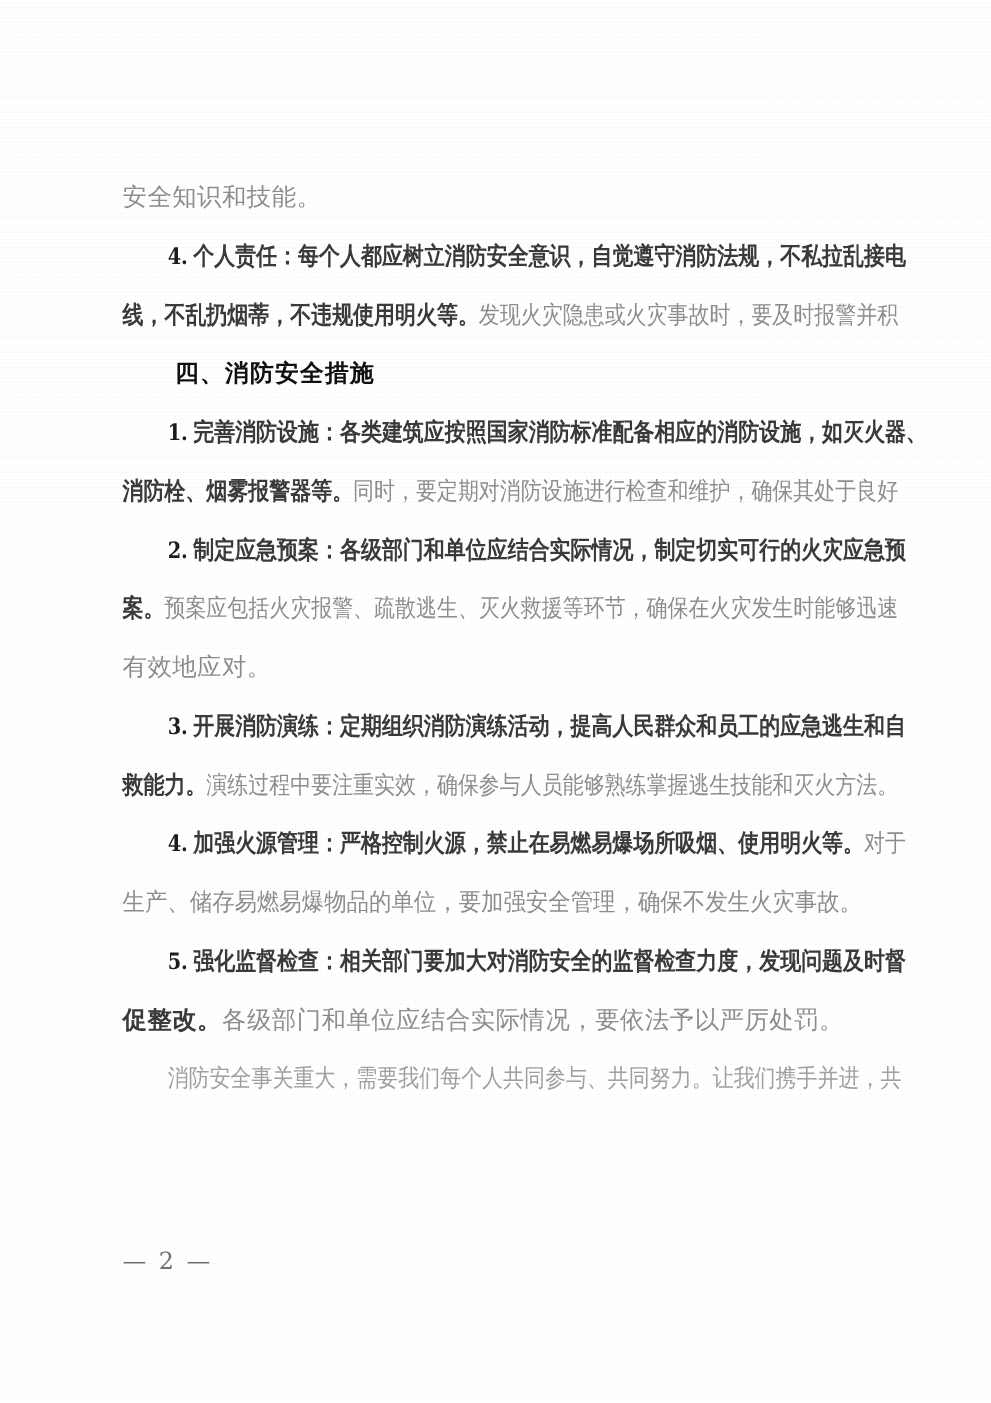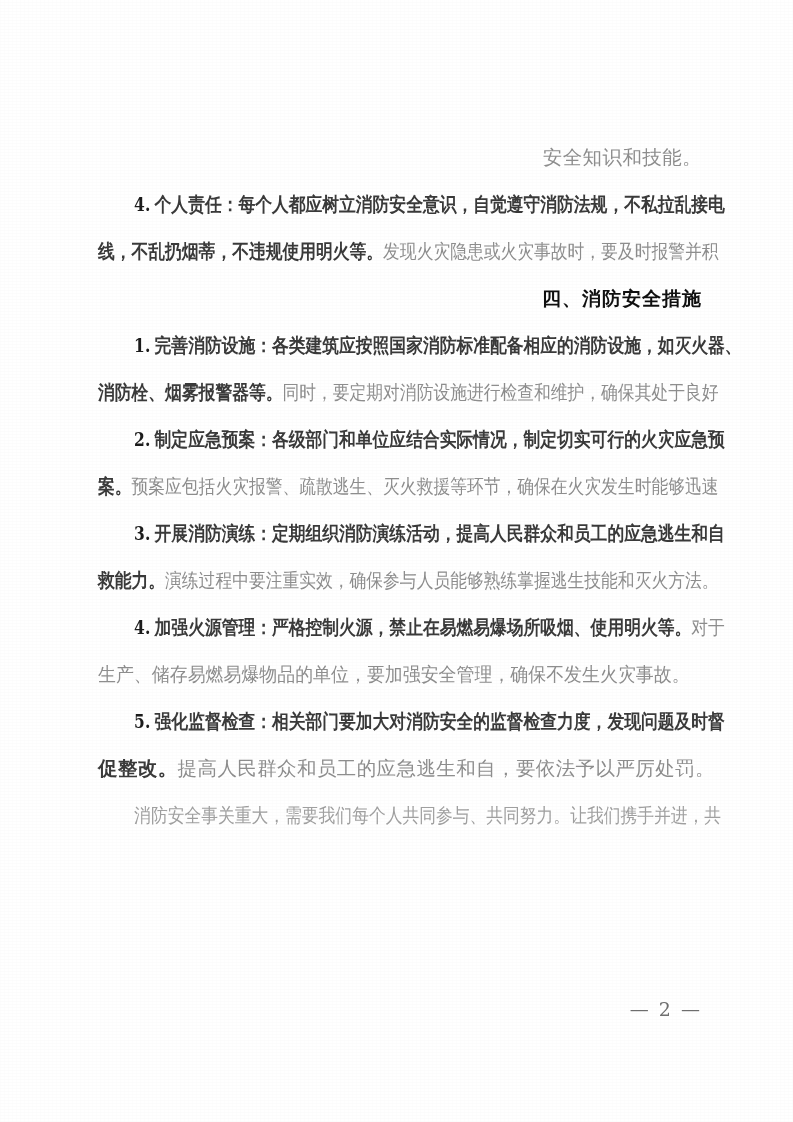--- a/index.html
+++ b/index.html
@@ -14,21 +14,20 @@
     font-family: "DejaVu Serif", "Liberation Serif", serif;
     overflow: hidden;
   }
 
   #page {
     position: absolute;
     left: 0; top: 0;
     width: 793px;
     height: 1122px;
     background: #fff;
-    text-align: right;
   }
 
   
   #content {
     position: absolute;
     left: 98px;
     top: 134px;
     width: 604px;
   }
 
@@ -109,26 +108,27 @@
 
   <div id="content">
       <div class="line" style="letter-spacing: 0.4px;"><span class="ink-light">安全知识和技能。</span></div>
       <div class="line indent" style="letter-spacing: 0px; transform-origin: left center; transform: scaleX(0.86);"><span class="num">4.</span><span class="ink-mid">个人责任：</span><span class="ink-mid">每个人都应树立消防安全意识，自觉遵守消防法规，不私拉乱接电</span></div>
       <div class="line" style="letter-spacing: 0px; transform-origin: left center; transform: scaleX(0.86);"><span class="ink-mid">线，不乱扔烟蒂，不违规使用明火等。</span><span class="ink-light">发现火灾隐患或火灾事故时，要及时报警并积</span></div>
       <div class="line indent"><span class="heading">四、消防安全措施</span></div>
       <div class="line indent" style="letter-spacing: 0px; transform-origin: left center; transform: scaleX(0.86);"><span class="num">1.</span><span class="ink-mid">完善消防设施：</span><span class="ink-mid">各类建筑应按照国家消防标准配备相应的消防设施，如灭火器、</span></div>
       <div class="line" style="letter-spacing: 0px; transform-origin: left center; transform: scaleX(0.86);"><span class="ink-mid">消防栓、烟雾报警器等。</span><span class="ink-light">同时，要定期对消防设施进行检查和维护，确保其处于良好</span></div>
       <div class="line indent" style="letter-spacing: 0px; transform-origin: left center; transform: scaleX(0.86);"><span class="num">2.</span><span class="ink-mid">制定应急预案：</span><span class="ink-mid">各级部门和单位应结合实际情况，制定切实可行的火灾应急预</span></div>
       <div class="line" style="letter-spacing: 0px; transform-origin: left center; transform: scaleX(0.86);"><span class="ink-mid">案。</span><span class="ink-light">预案应包括火灾报警、疏散逃生、灭火救援等环节，确保在火灾发生时能够迅速</span></div>
+      <div class="line" style="letter-spacing: 0.4px;"><span class="ink-light">有效地应对。</span></div>
       <div class="line indent" style="letter-spacing: 0px; transform-origin: left center; transform: scaleX(0.86);"><span class="num">3.</span><span class="ink-mid">开展消防演练：</span><span class="ink-mid">定期组织消防演练活动，提高人民群众和员工的应急逃生和自</span></div>
       <div class="line" style="letter-spacing: 0px; transform-origin: left center; transform: scaleX(0.86);"><span class="ink-mid">救能力。</span><span class="ink-light">演练过程中要注重实效，确保参与人员能够熟练掌握逃生技能和灭火方法。</span></div>
       <div class="line indent" style="letter-spacing: 0px; transform-origin: left center; transform: scaleX(0.86);"><span class="num">4.</span><span class="ink-mid">加强火源管理：</span><span class="ink-mid">严格控制火源，禁止在易燃易爆场所吸烟、使用明火等。</span><span class="ink-light">对于</span></div>
       <div class="line" style="letter-spacing: 0px; transform-origin: left center; transform: scaleX(0.91933);"><span class="ink-light">生产、储存易燃易爆物品的单位，要加强安全管理，确保不发生火灾事故。</span></div>
       <div class="line indent" style="letter-spacing: 0px; transform-origin: left center; transform: scaleX(0.86);"><span class="num">5.</span><span class="ink-mid">强化监督检查：</span><span class="ink-mid">相关部门要加大对消防安全的监督检查力度，发现问题及时督</span></div>
-      <div class="line" style="letter-spacing: 0.4px;"><span class="ink-mid">促整改。</span><span class="ink-light">提高人民群众和员工的应急逃生和自，要依法予以严厉处罚。</span></div>
+      <div class="line" style="letter-spacing: 0.4px;"><span class="ink-mid">促整改。</span><span class="ink-light">各级部门和单位应结合实际情况，要依法予以严厉处罚。</span></div>
       <div class="line indent" style="letter-spacing: 0px; transform-origin: left center; transform: scaleX(0.86);"><span class="ink-vlight">消防安全事关重大，需要我们每个人共同参与、共同努力。让我们携手并进，共</span></div>
     </div>
 
   <div id="footer">
     <span>— 2 —</span>
   </div>
 
   <div id="grain"></div>
 </div>
 

